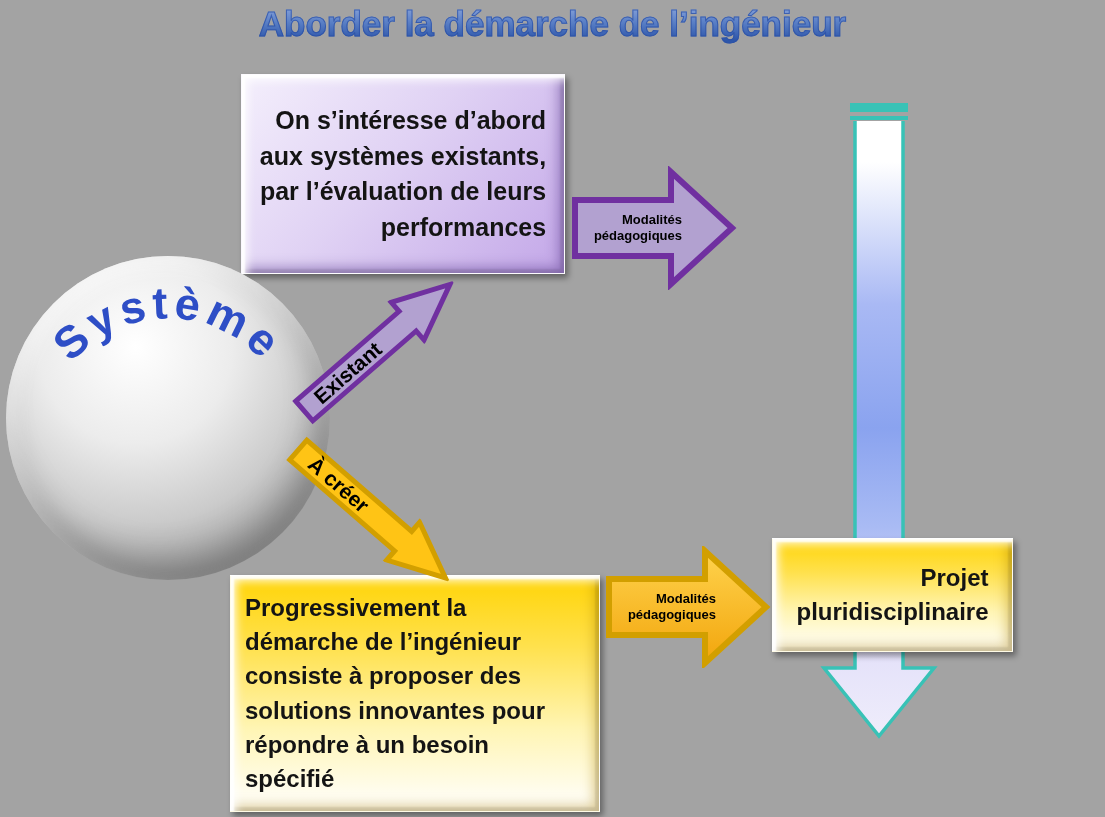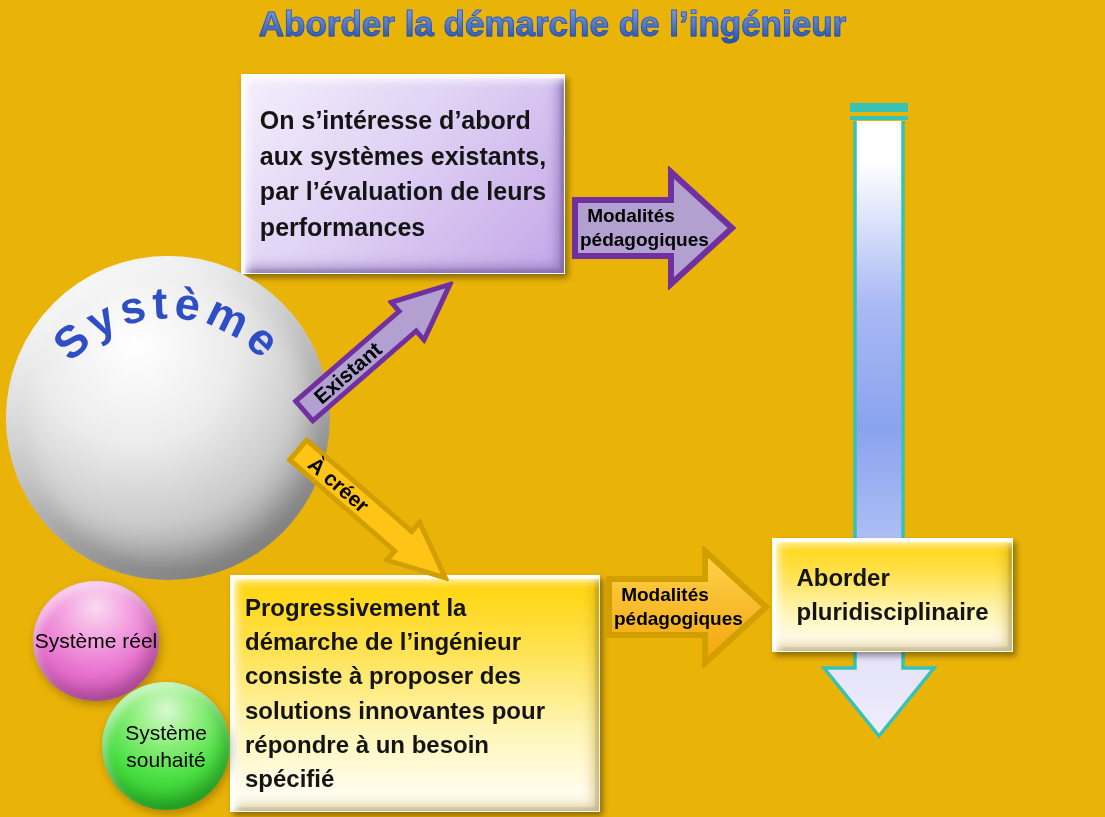--- a/index.html
+++ b/index.html
@@ -1,35 +1,35 @@
 <!DOCTYPE html>
 <html><head>
 <meta charset="utf-8">
 <style>
   html,body{margin:0;padding:0;background:#fff;}
   #canvas{
-    position:relative;width:1105px;height:817px;overflow:hidden;background:#eab308;
+    position:relative;width:1105px;height:817px;overflow:hidden;background:#a3a3a3;
     font-family:"Liberation Sans","DejaVu Sans",sans-serif;
   }
   
   .title{
     position:absolute;top:4px;left:0;right:0;text-align:center;
     font-size:35px;font-weight:800;letter-spacing:0;color:#3a63bb;
   }
   @supports ((background-clip:text) or (-webkit-background-clip:text)){
     .title{
       background:linear-gradient(180deg,#8fa9de 0%,#5b80c6 45%,#2d56aa 90%);
       -webkit-background-clip:text;background-clip:text;color:transparent;
       -webkit-text-stroke:1px rgba(42,79,165,.75);
     }
   }
   
   .box3d{
     position:absolute;display:flex;align-items:center;justify-content:center;
-    font-weight:700;color:#141414;text-align:left;white-space:pre-line;
+    font-weight:700;color:#141414;text-align:right;white-space:pre-line;
     line-height:1.42;box-sizing:border-box;
     border:1px solid rgba(255,255,255,.9);
     box-shadow:3px 4px 6px rgba(0,0,0,.40);
     z-index:2;
   }
   .box3d::before{
     content:"";position:absolute;inset:0;pointer-events:none;
     box-shadow:
       inset 3px 3px 2px rgba(255,255,255,.85),
       inset 9px 9px 10px -4px rgba(255,255,255,.9),
@@ -47,22 +47,22 @@
   #box-augment{left:694px;top:722px;width:395px;height:79px;font-size:24px;line-height:1.35;}
 
   
   #flow-svg{position:absolute;left:0;top:0;z-index:0;pointer-events:none;}
 
   
   .h-arrow{position:absolute;z-index:3;}
   .h-arrow svg{display:block;}
   .h-arrow .lbl{
     position:absolute;left:9px;top:50%;transform:translateY(-50%);
-    width:102px;font-size:19px;font-weight:700;color:#000;line-height:1.25;
-    white-space:pre-line;text-align:center;
+    width:102px;font-size:13px;font-weight:700;color:#000;line-height:1.25;
+    white-space:pre-line;text-align:right;
   }
   #arrow-mod-top{left:571px;top:166px;}
   #arrow-mod-bottom{left:605px;top:546px;}
 
   
   .diag-arrow{position:absolute;transform-origin:0 50%;z-index:3;}
   .diag-arrow svg{display:block;}
   .diag-arrow .lbl{
     position:absolute;left:20px;top:50%;transform:translateY(-50%);
     font-size:21px;font-weight:700;color:#000;white-space:nowrap;
@@ -120,21 +120,21 @@
 performances</div>
 
 
   <div id="box-progress" class="box3d box-yellow">Progressivement la
 démarche de l’ingénieur
 consiste à proposer des
 solutions innovantes pour
 répondre à un besoin
 spécifié</div>
 
-  <div id="box-projet" class="box3d box-yellow">Aborder
+  <div id="box-projet" class="box3d box-yellow">Projet
 pluridisciplinaire</div>
 
 
   <div id="arrow-mod-top" class="h-arrow">
     <svg width="166" height="124" viewBox="0 0 166 124">
       <polygon points="4,34 100,34 100,6 161,62 100,118 100,90 4,90" fill="#b2a1d0" stroke="#7030a0" stroke-width="6" stroke-linejoin="miter"></polygon>
     </svg>
     <div class="lbl">Modalités
 pédagogiques</div>
   </div>
@@ -169,17 +169,15 @@
 
   <div id="sphere">
     <svg id="sphere-arc" width="324" height="324" viewBox="0 0 324 324">
       <defs>
         <path id="arcPath" d="M 42 150 A 126 126 0 0 1 282 150" fill="none"></path>
       </defs>
       <text font-size="45" font-weight="bold" fill="#2e4ec6" letter-spacing="5" font-family="Liberation Sans, DejaVu Sans, sans-serif">
         <textPath href="#arcPath" startOffset="50%" text-anchor="middle">Système</textPath>
       </text>
     </svg>
-    <div id="sub-reel" class="sub-sphere">Système réel</div>
-    <div id="sub-souhaite" class="sub-sphere">Système souhaité</div>
   </div>
 
 </div>
 
 </body></html>

